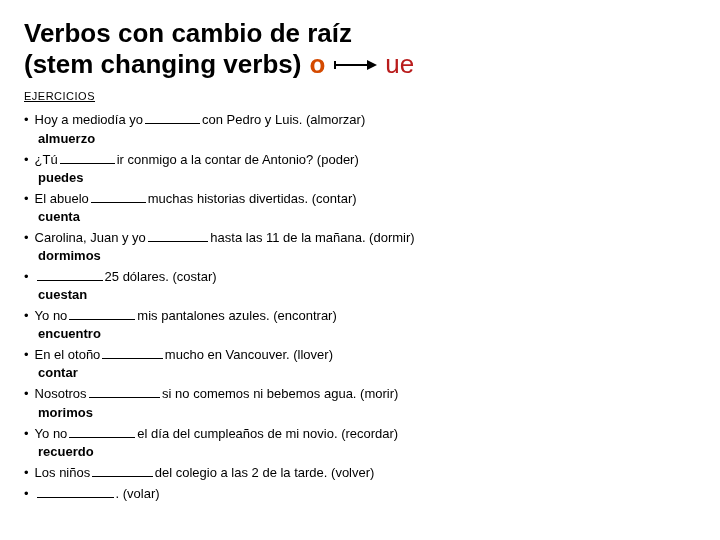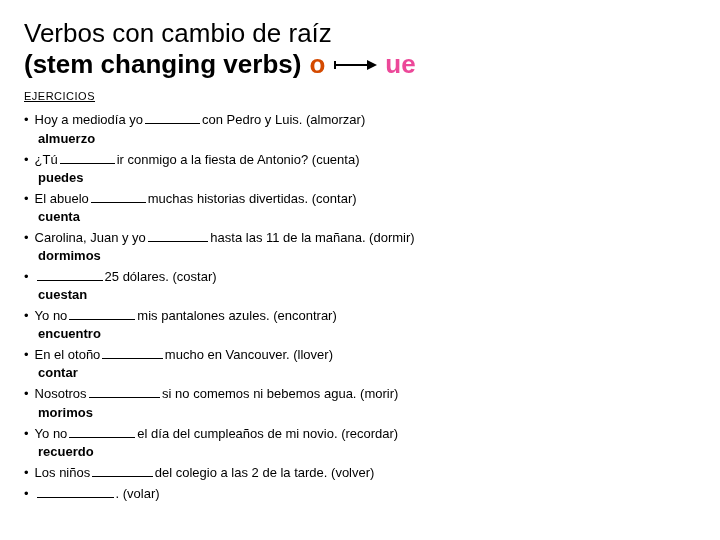--- a/index.html
+++ b/index.html
@@ -10,21 +10,21 @@
       font-family: Arial, sans-serif;
       font-size: 13px;
       color: #000;
       overflow: hidden;
     }
     .page {
       padding: 18px 24px 10px 24px;
     }
     .title-line1 {
       font-size: 26px;
-      font-weight: normal;
+      font-weight: bold;
       color: #000;
       line-height: 1.2;
     }
     .title-line2 {
       font-size: 26px;
       font-weight: bold;
       color: #000;
       line-height: 1.2;
       display: flex;
       align-items: center;
@@ -38,22 +38,22 @@
     }
     .arrow-container {
       display: flex;
       align-items: center;
     }
     .arrow-svg {
       width: 44px;
       height: 18px;
     }
     .title-ue {
-      color: #ec4899;
-      font-weight: bold;
+      color: #b91c1c;
+      font-weight: normal;
       font-size: 26px;
     }
     .section-label {
       font-size: 11px;
       text-decoration: underline;
       color: #000;
       margin-bottom: 8px;
       letter-spacing: 0.5px;
       margin-top: 8px;
     }
@@ -113,21 +113,21 @@
           <span class="blank" style="min-width: 55px;"></span>
           <span> con Pedro y Luis. (almorzar)</span>
         </div>
         <span class="answer-line">almuerzo</span>
       </div>
       <div class="exercise-item">
         <div class="exercise-line">
           <span class="bullet">•</span>
           <span>¿Tú </span>
           <span class="blank" style="min-width: 55px;"></span>
-          <span> ir conmigo a la fiesta de Antonio? (cuenta)</span>
+          <span> ir conmigo a la contar de Antonio? (poder)</span>
         </div>
         <span class="answer-line">puedes</span>
       </div>
       <div class="exercise-item">
         <div class="exercise-line">
           <span class="bullet">•</span>
           <span>El abuelo </span>
           <span class="blank" style="min-width: 55px;"></span>
           <span> muchas historias divertidas. (contar)</span>
         </div>

